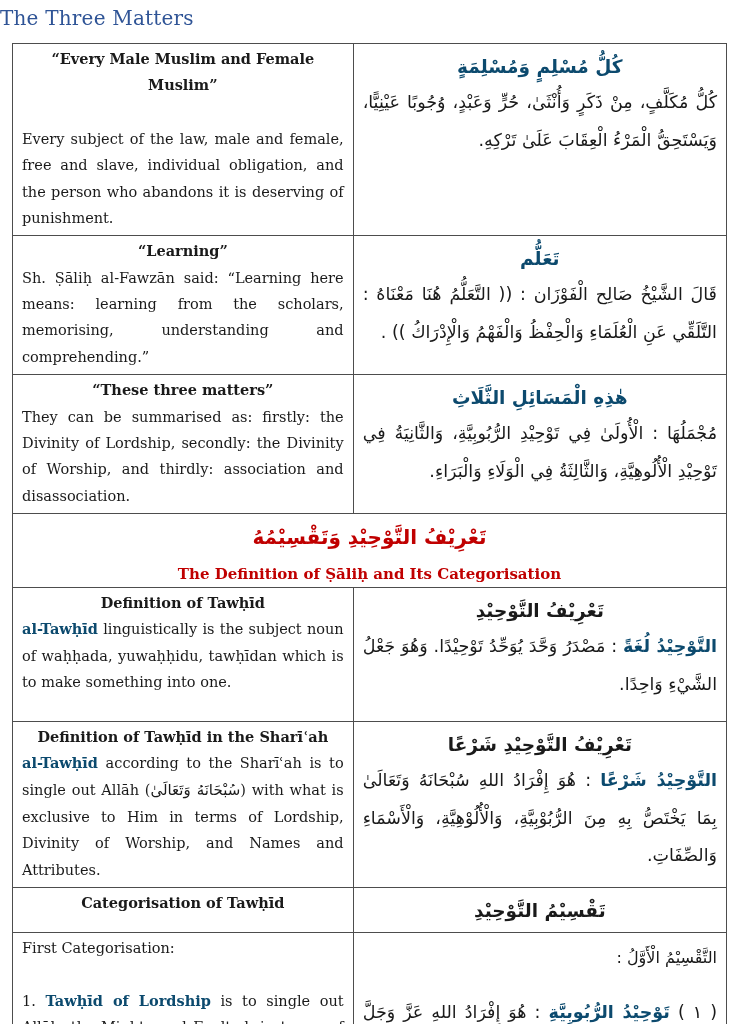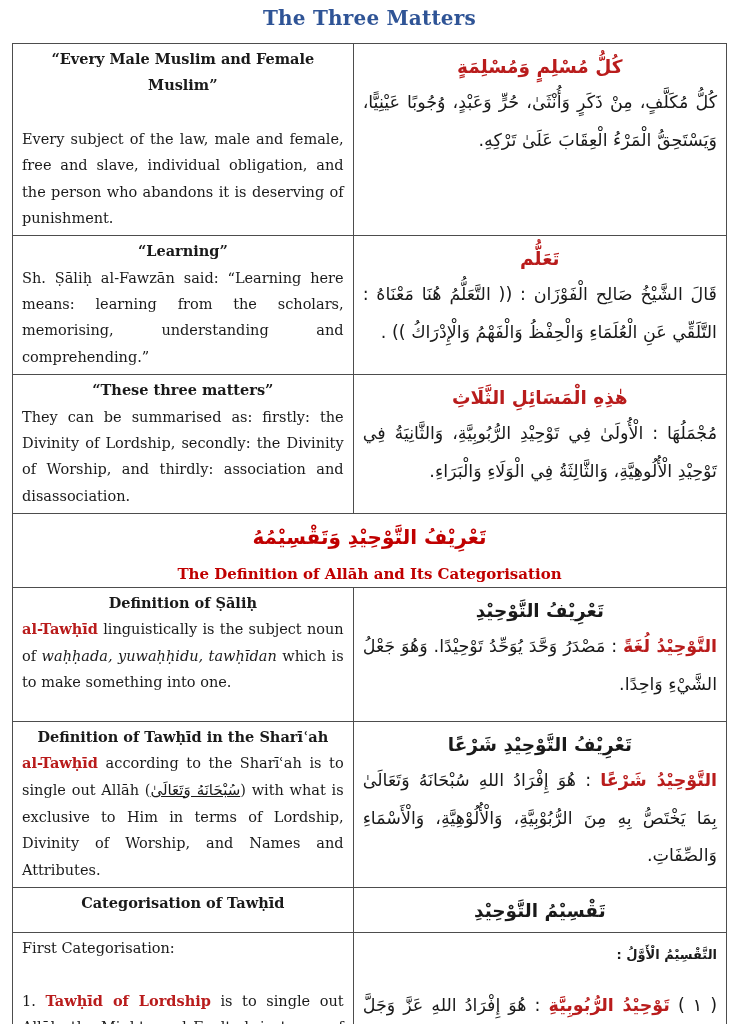--- a/index.html
+++ b/index.html
@@ -4,22 +4,22 @@
 <style>
   html,body{margin:0;padding:0;background:#ffffff;}
   body{
     width:739px;height:1024px;overflow:hidden;
     font-family:"DejaVu Serif","Liberation Serif",serif;
     color:#1a1a1a;
     -webkit-font-smoothing:antialiased;
   }
   .page-title{
     margin:6px 0 13px 0;
-    text-align:center;
-    font-size:20px;font-weight:bold;
+    text-align:left;
+    font-size:20px;font-weight:normal;
     color:#2F5496;
     letter-spacing:.2px;
   }
   table.doc{
     border-collapse:collapse;
     margin-left:12px;
     width:715px;
     table-layout:fixed;
   }
   table.doc td{
@@ -32,46 +32,46 @@
   td.ar-cell{
     width:354px;
     direction:rtl;
     font-family:"DejaVu Sans","Liberation Sans",sans-serif;
     font-size:17.5px;line-height:2.15;
     text-align:justify;
   }
   .en-header{display:block;text-align:center;font-weight:bold;text-align-last:center;}
   .gap-after{margin-bottom:27px;}
   .ar-header{display:block;text-align:center;text-align-last:center;font-weight:bold;font-size:18.5px;line-height:1.9;margin-top:3px;}
-  .red{color:#b91c1c;}
+  .red{color:#0c4a6e;}
   .bold{font-weight:bold;}
-  .italic{font-style:italic;}
+  .italic{}
   .r1 td{height:117px;}
   .r2 td{height:112px;}
   .r3 td{height:109px;}
   .rdiv td{height:59px;text-align:center;}
   .r4 td{height:134px;}
   .r5 td{height:118px;margin-top:32px;}
   .r6 td{height:41px;}
   .r7 td{height:251px;}
   .divider-ar{
     display:block;direction:rtl;
     font-family:"DejaVu Sans","Liberation Sans",sans-serif;
     font-size:20px;font-weight:bold;color:#C00000;
     line-height:1.9;margin-top:2px;text-align:center;
   }
   .divider-en{
     display:block;font-size:15px;font-weight:bold;color:#C00000;
     text-align:center;margin-top:9px;
   }
   .cat-title{display:block;font-weight:normal;text-align:left;text-align-last:left;}
   .cat-item1{display:block;margin-top:26px;}
-  .ar-cat-title{display:block;font-weight:bold;font-size:13px;text-align:left;text-align-last:right;margin-top:6px;}
+  .ar-cat-title{display:block;font-weight:normal;font-size:16px;text-align:left;text-align-last:right;margin-top:6px;}
   .ar-item1{display:block;margin-top:18px;}
-  .inline-ar{direction:rtl;unicode-bidi:isolate;font-family:"DejaVu Sans","Liberation Sans",sans-serif;font-size:15px;text-decoration:underline;}
+  .inline-ar{direction:rtl;unicode-bidi:isolate;font-family:"DejaVu Sans","Liberation Sans",sans-serif;font-size:15px;}
 </style>
 </head>
 <body>
 
 <h1 class="page-title">The Three Matters</h1>
 
 <table class="doc">
 
   <tbody>
       <tr class="r1">
@@ -103,27 +103,27 @@
     </td>
     <td class="ar-cell">
       <span class="ar-header red">هٰذِهِ الْمَسَائِلِ الثَّلَاثِ</span>
       <span>مُجْمَلُهَا : الْأُولَىٰ فِي تَوْحِيْدِ الرُّبُوبِيَّةِ، وَالثَّانِيَةُ فِي تَوْحِيْدِ الْأُلُوهِيَّةِ، وَالثَّالِثَةُ فِي الْوَلَاءِ وَالْبَرَاءِ.</span>
     </td>
   </tr>
 
   <tr class="rdiv">
     <td colspan="2">
       <span class="divider-ar">تَعْرِيْفُ التَّوْحِيْدِ وَتَقْسِيْمُهُ</span>
-      <span class="divider-en">The Definition of Allāh and Its Categorisation</span>
+      <span class="divider-en">The Definition of Ṣāliḥ and Its Categorisation</span>
     </td>
   </tr>
 
   <tr class="r4">
     <td class="en-cell">
-      <span class="en-header">Definition of Ṣāliḥ</span>
+      <span class="en-header">Definition of Tawḥīd</span>
       <span class="red bold">al-Tawḥīd</span><span> linguistically is the subject noun of </span><span class="italic">waḥḥada, yuwaḥḥidu, tawḥīdan</span><span> which is to make something into one.</span>
     </td>
     <td class="ar-cell">
       <span class="ar-header">تَعْرِيْفُ التَّوْحِيْدِ</span>
       <span class="red bold">التَّوْحِيْدُ لُغَةً</span><span> : مَصْدَرُ وَحَّدَ يُوَحِّدُ تَوْحِيْدًا. وَهُوَ جَعْلُ الشَّيْءِ وَاحِدًا.</span>
     </td>
   </tr>
 
   <tr class="r5">
     <td class="en-cell">

